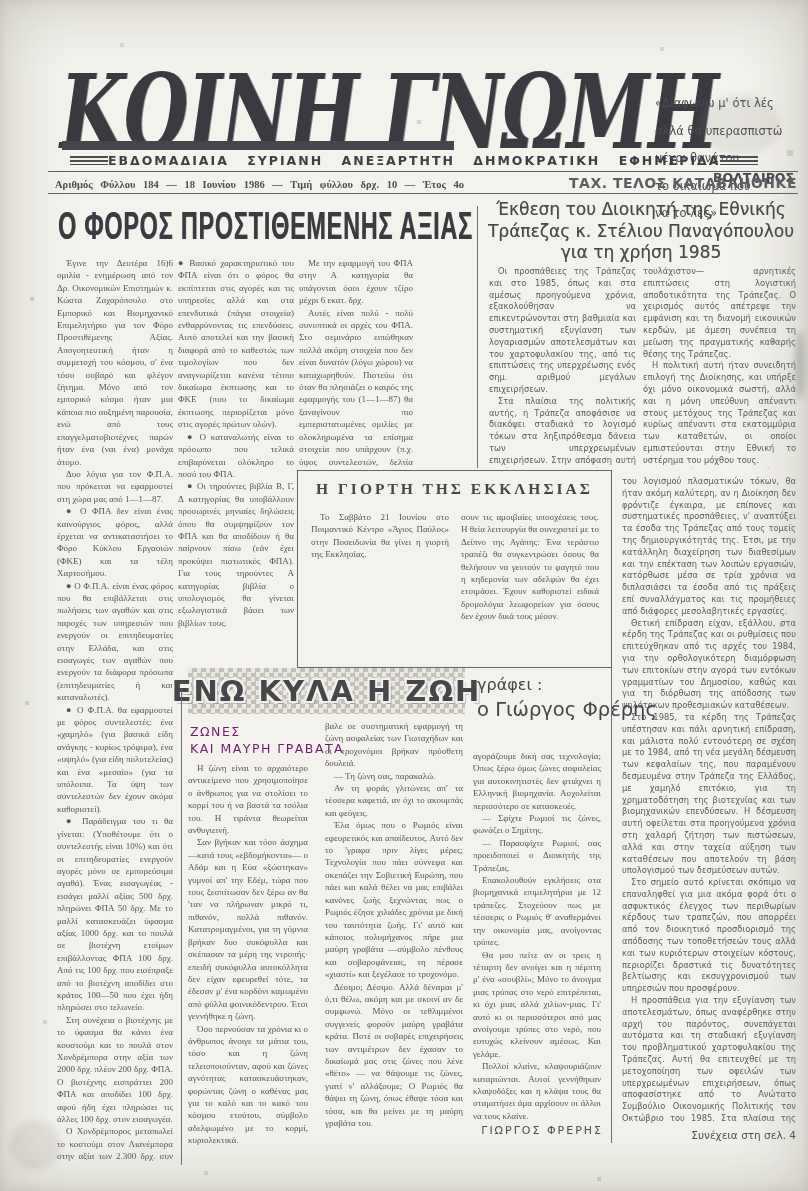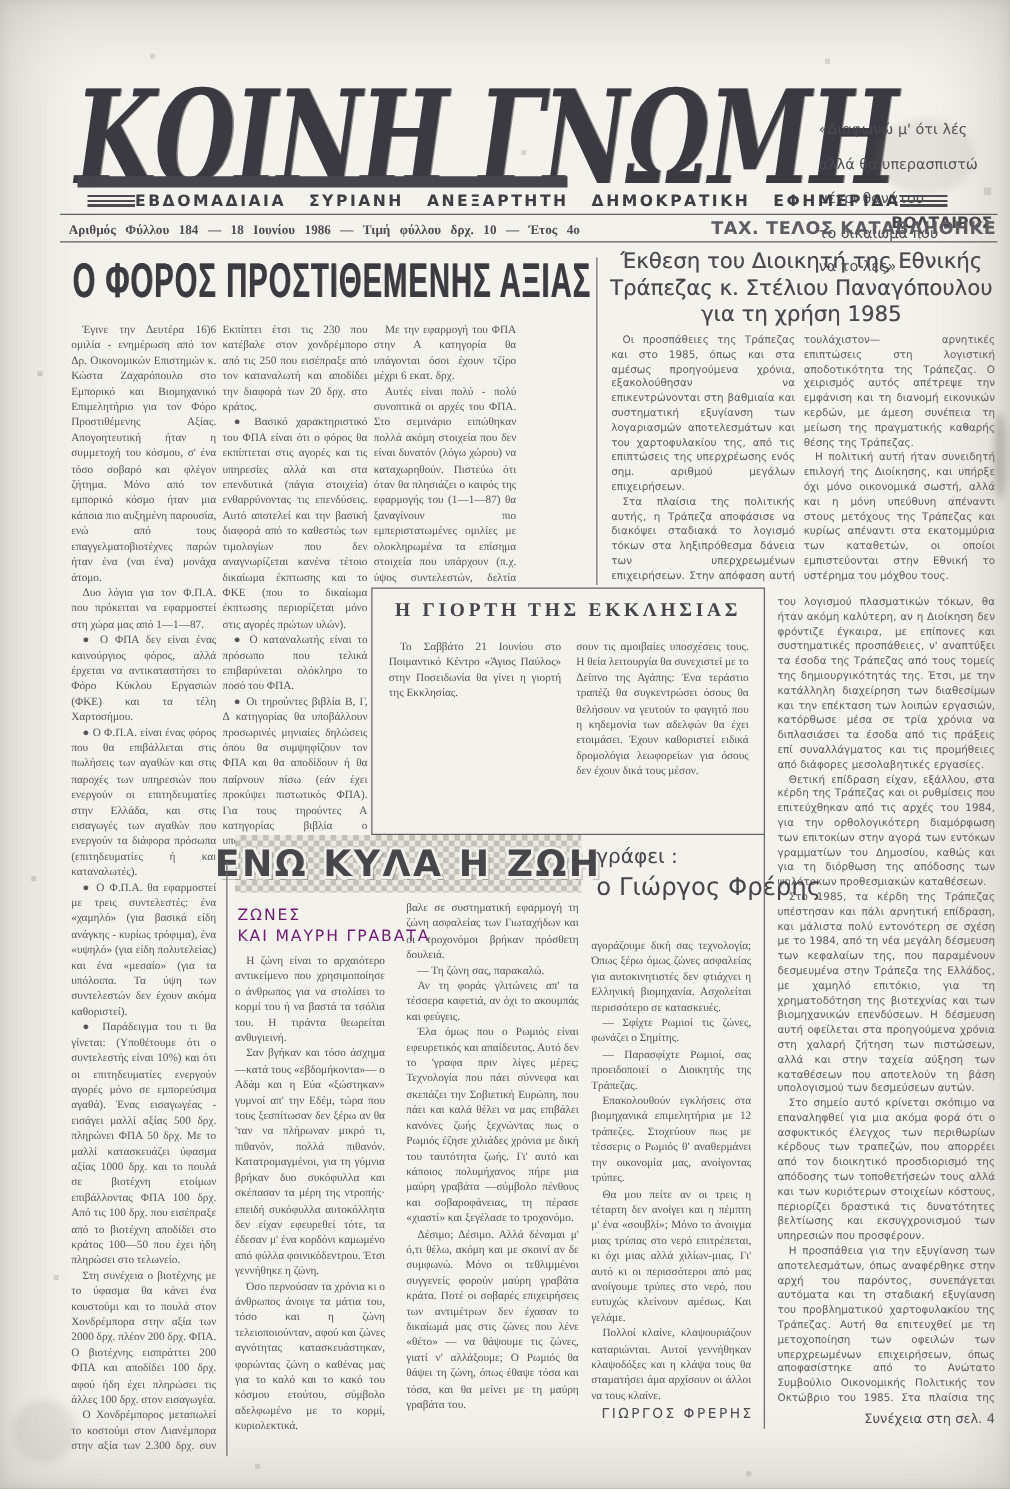--- a/index.html
+++ b/index.html
@@ -128,27 +128,26 @@
     <span class="postal">ΤΑΧ. ΤΕΛΟΣ ΚΑΤΑΒΛΗΘΗΚΕ</span>
   </div>
   <div class="abs rule" style="left:48px;top:193px;width:750px;"></div>
 
   <div class="abs vat-headline">Ο ΦΟΡΟΣ ΠΡΟΣΤΙΘΕΜΕΝΗΣ ΑΞΙΑΣ</div>
   <div class="abs body-col" style="left:57px;top:257px;width:116px;height:908px;">
       <p>Έγινε την Δευτέρα 16)6 ομιλία - ενημέρωση από τον Δρ. Οικονομικών Επιστημών κ. Κώστα Ζαχαρόπουλο στο Εμπορικό και Βιομηχανικό Επιμελητήριο για τον Φόρο Προστιθέμενης Αξίας. Απογοητευτική ήταν η συμμετοχή του κόσμου, σ' ένα τόσο σοβαρό και φλέγον ζήτημα. Μόνο από τον εμπορικό κόσμο ήταν μια κάποια πιο αυξημένη παρουσία, ενώ από τους επαγγελματοβιοτέχνες παρών ήταν ένα (ναι ένα) μονάχα άτομο.</p>
       <p>Δυο λόγια για τον Φ.Π.Α. που πρόκειται να εφαρμοστεί στη χώρα μας από 1—1—87.</p>
       <p>● Ο ΦΠΑ δεν είναι ένας καινούργιος φόρος, αλλά έρχεται να αντικαταστήσει το Φόρο Κύκλου Εργασιών (ΦΚΕ) και τα τέλη Χαρτοσήμου.</p>
       <p>● Ο Φ.Π.Α. είναι ένας φόρος που θα επιβάλλεται στις πωλήσεις των αγαθών και στις παροχές των υπηρεσιών που ενεργούν οι επιτηδευματίες στην Ελλάδα, και στις εισαγωγές των αγαθών που ενεργούν τα διάφορα πρόσωπα (επιτηδευματίες ή και καταναλωτές).</p>
-      <p>● Ο Φ.Π.Α. θα εφαρμοστεί με τρεις συντελεστές: ένα «χαμηλό» (για βασικά είδη ανάγκης - κυρίως τρόφιμα), ένα «υψηλό» (για είδη πολυτελείας) και ένα «μεσαίο» (για τα υπόλοιπα. Τα ύψη των συντελεστών δεν έχουν ακόμα καθοριστεί).</p>
+      <p>● Ο Φ.Π.Α. θα εφαρμοστεί με φόρος συντελεστές: ένα «χαμηλό» (για βασικά είδη ανάγκης - κυρίως τρόφιμα), ένα «υψηλό» (για είδη πολυτελείας) και ένα «μεσαίο» (για τα υπόλοιπα. Τα ύψη των συντελεστών δεν έχουν ακόμα καθοριστεί).</p>
       <p>● Παράδειγμα του τι θα γίνεται: (Υποθέτουμε ότι ο συντελεστής είναι 10%) και ότι οι επιτηδευματίες ενεργούν αγορές μόνο σε εμπορεύσιμα αγαθά). Ένας εισαγωγέας - εισάγει μαλλί αξίας 500 δρχ. πληρώνει ΦΠΑ 50 δρχ. Με το μαλλί κατασκευάζει ύφασμα αξίας 1000 δρχ. και το πουλά σε βιοτέχνη ετοίμων επιβάλλοντας ΦΠΑ 100 δρχ. Από τις 100 δρχ. που εισέπραξε από το βιοτέχνη αποδίδει στο κράτος 100—50 που έχει ήδη πληρώσει στο τελωνείο.</p>
       <p>Στη συνέχεια ο βιοτέχνης με το ύφασμα θα κάνει ένα κουστούμι και το πουλά στον Χονδρέμπορα στην αξία των 2000 δρχ. πλέον 200 δρχ. ΦΠΑ. Ο βιοτέχνης εισπράττει 200 ΦΠΑ και αποδίδει 100 δρχ. αφού ήδη έχει πληρώσει τις άλλες 100 δρχ. στον εισαγωγέα.</p>
       <p>Ο Χονδρέμπορος μεταπωλεί το κοστούμι στον Λιανέμπορα στην αξία των 2.300 δρχ. συν 230 ΦΠΑ. Από τις 230 που είχε εισπράξει ο Χονδρέμπορος αποδίδει τις 30 στο κράτος (έχει πληρώσει στον βιοτέχνη 200 ΦΠΑ).</p>
     </div>
   <div class="abs body-col cont" style="left:178px;top:257px;width:116px;height:433px;">
-      <p>Εκπίπτει έτσι τις 230 που κατέβαλε στον χονδρέμπορο από τις 250 που εισέπραξε από τον καταναλωτή και αποδίδει την διαφορά των 20 δρχ. στο κράτος.</p>
       <p>● Βασικό χαρακτηριστικό του ΦΠΑ είναι ότι ο φόρος θα εκπίπτεται στις αγορές και τις υπηρεσίες αλλά και στα επενδυτικά (πάγια στοιχεία) ενθαρρύνοντας τις επενδύσεις. Αυτό αποτελεί και την βασική διαφορά από το καθεστώς των τιμολογίων που δεν αναγνωρίζεται κανένα τέτοιο δικαίωμα έκπτωσης και το ΦΚΕ (που το δικαίωμα έκπτωσης περιορίζεται μόνο στις αγορές πρώτων υλών).</p>
       <p>● Ο καταναλωτής είναι το πρόσωπο που τελικά επιβαρύνεται ολόκληρο το ποσό του ΦΠΑ.</p>
       <p>● Οι τηρούντες βιβλία Β, Γ, Δ κατηγορίας θα υποβάλλουν προσωρινές μηνιαίες δηλώσεις όπου θα συμψηφίζουν τον ΦΠΑ και θα αποδίδουν ή θα παίρνουν πίσω (εάν έχει προκύψει πιστωτικός ΦΠΑ). Για τους τηρούντες Α κατηγορίας βιβλία ο υπολογισμός θα γίνεται εξωλογιστικά βάσει των βιβλίων τους.</p>
     </div>
   <div class="abs body-col" style="left:299px;top:257px;width:114px;height:211px;">
       <p>Με την εφαρμογή του ΦΠΑ στην Α κατηγορία θα υπάγονται όσοι έχουν τζίρο μέχρι 6 εκατ. δρχ.</p>
       <p>Αυτές είναι πολύ - πολύ συνοπτικά οι αρχές του ΦΠΑ. Στο σεμινάριο ειπώθηκαν πολλά ακόμη στοιχεία που δεν είναι δυνατόν (λόγω χώρου) να καταχωρηθούν. Πιστεύω ότι όταν θα πλησιάζει ο καιρός της εφαρμογής του (1—1—87) θα ξαναγίνουν πιο εμπεριστατωμένες ομιλίες με ολοκληρωμένα τα επίσημα στοιχεία που υπάρχουν (π.χ. ύψος συντελεστών, δελτία λιανικής πώλησης, κλίμακες φορολογίας, αποθέματα κλπ).</p>
     </div>
   <div class="abs vrule" style="left:477px;top:206px;height:262px;"></div>
 

